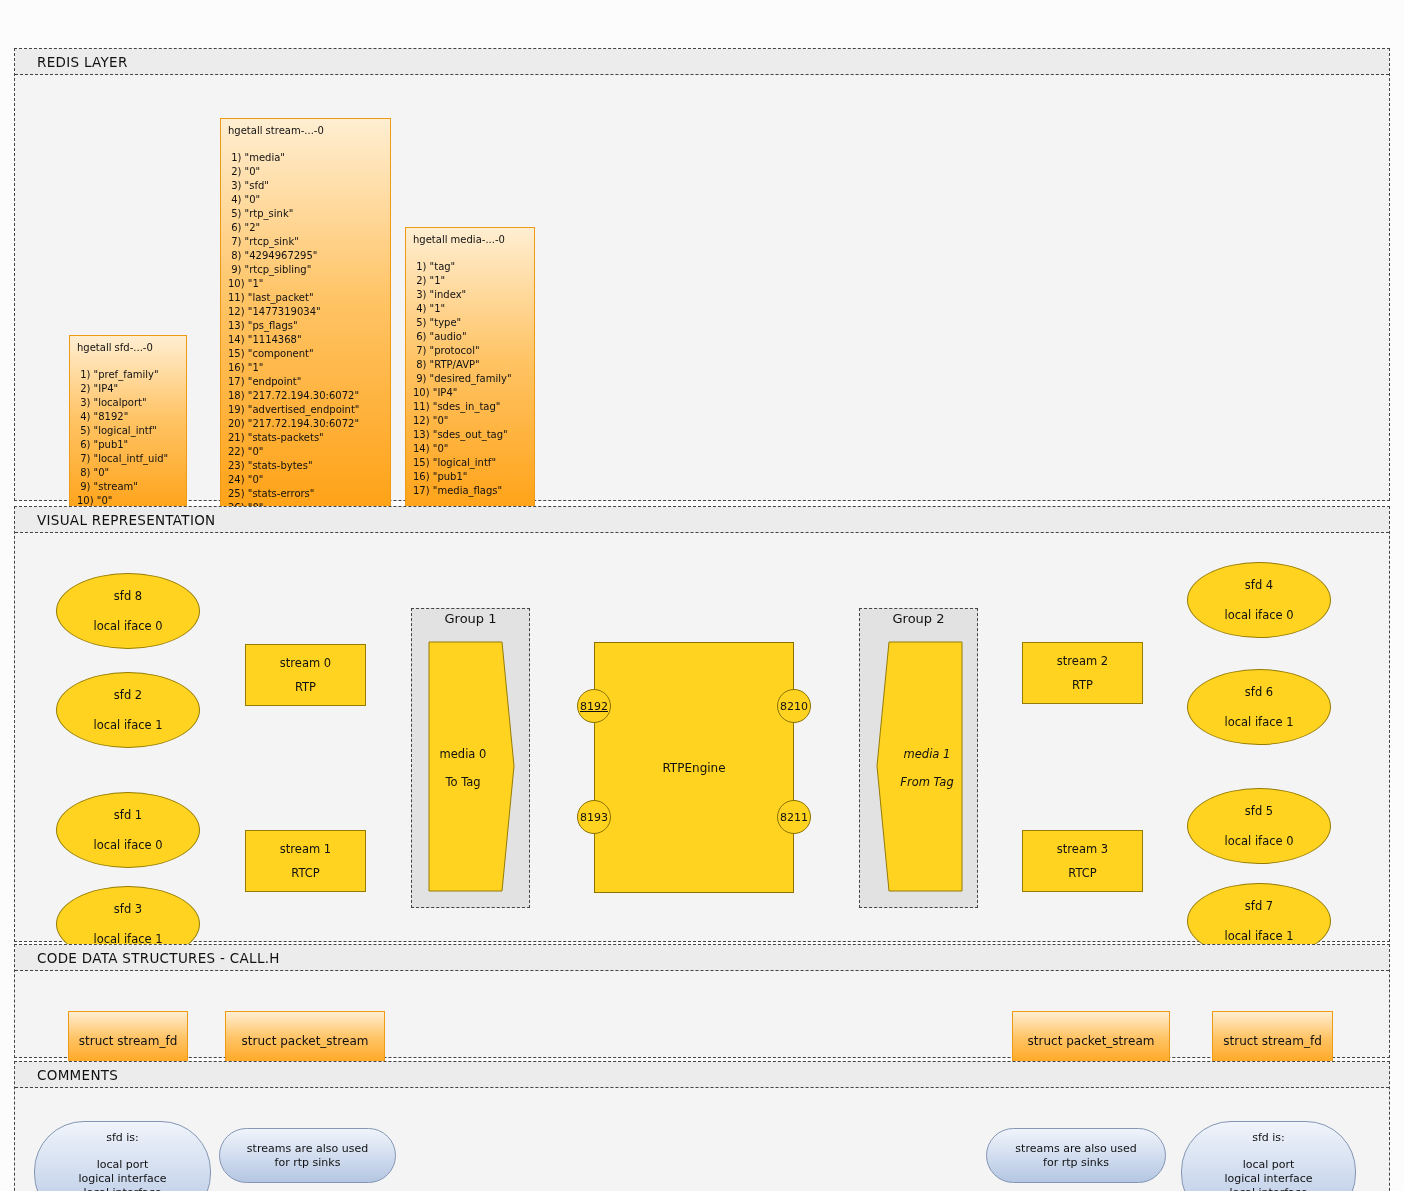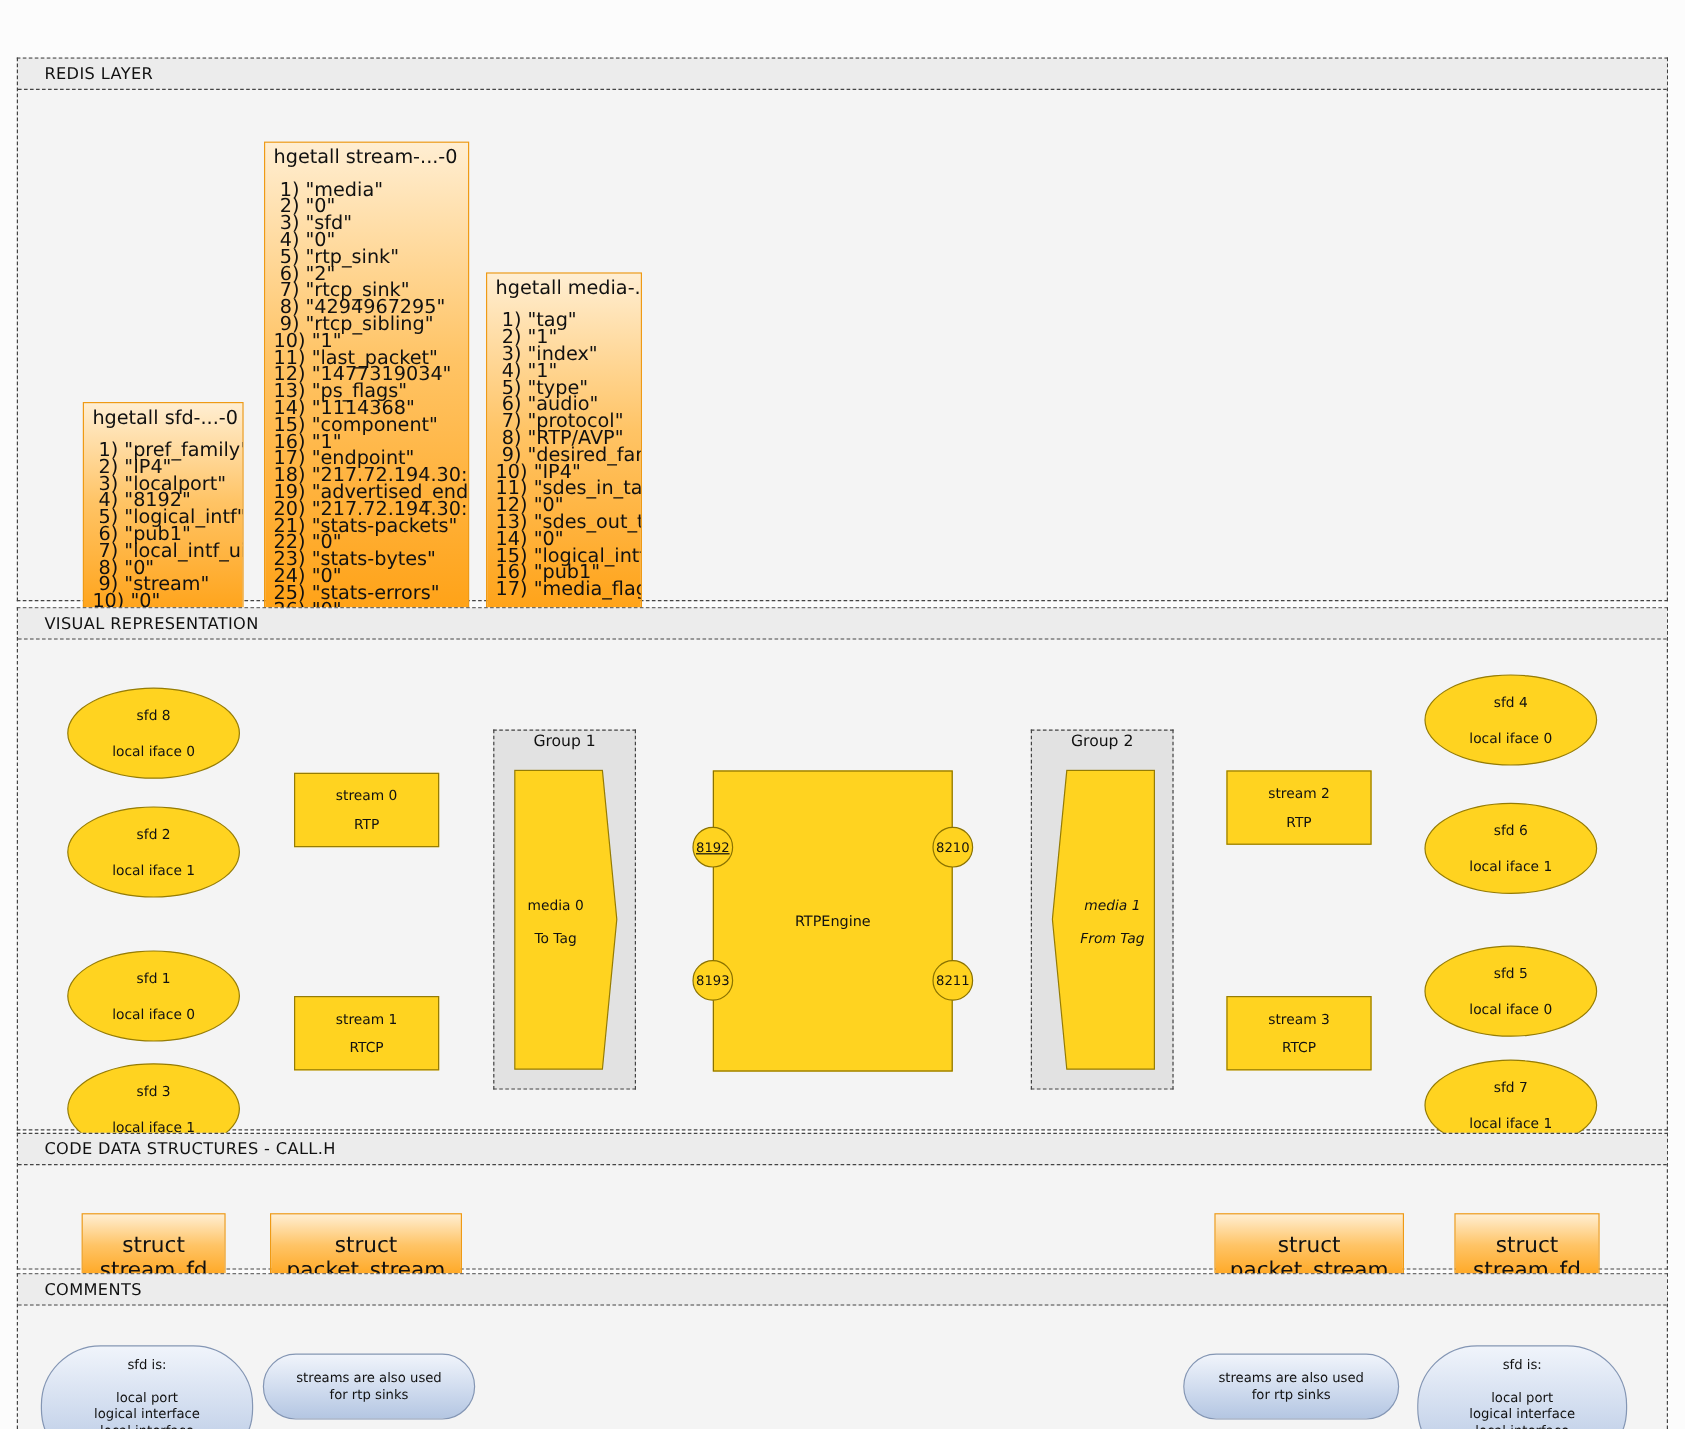--- a/index.html
+++ b/index.html
@@ -29,30 +29,30 @@
     border-bottom:1px dashed #444;
     letter-spacing:0.3px;
   }
   .section-body { position:absolute; left:0; top:26px; right:0; bottom:0; }
 
   
   .orange-box {
     position:absolute;
     background:linear-gradient(to bottom, #ffeed2 0%, #ffc466 45%, #ffa114 100%);
     border:1px solid #ef9a14;
-    font-size:16px;
+    font-size:10px;
     overflow:hidden;
   }
   .redis-box { padding:5px 7px; }
   .redis-title { line-height:14px; white-space:pre; }
   .redis-lines { margin-top:13px; line-height:14px; white-space:pre; }
 
   .struct-box {
-    display:flex; align-items:flex-end; justify-content:center;
-    font-size:18px; text-align:center;
+    display:flex; align-items:center; justify-content:center;
+    font-size:12px; text-align:center;
   }
 
   
   .ellipse {
     position:absolute;
     width:144px; height:76px;
     border-radius:50%;
     background:#ffd320;
     border:1px solid #957c05;
     display:flex; flex-direction:column;
@@ -116,21 +116,21 @@
 </style>
 </head>
 <body>
 
 <div class="canvas">
 
   <div class="section" style="left:14px; top:12px; width:1376px; height:453px;">
     <div class="section-header">REDIS LAYER</div>
     <div class="section-body">
 
-      <div class="orange-box redis-box" style="left:54px; top:260px; width:134px; height:183px;">
+      <div class="orange-box redis-box" style="left:54px; top:260px; width:118px; height:183px;">
         <div class="redis-title">hgetall sfd-...-0</div>
         <div class="redis-lines"> 1) "pref_family"
  2) "IP4"
  3) "localport"
  4) "8192"
  5) "logical_intf"
  6) "pub1"
  7) "local_intf_uid"
  8) "0"
  9) "stream"

